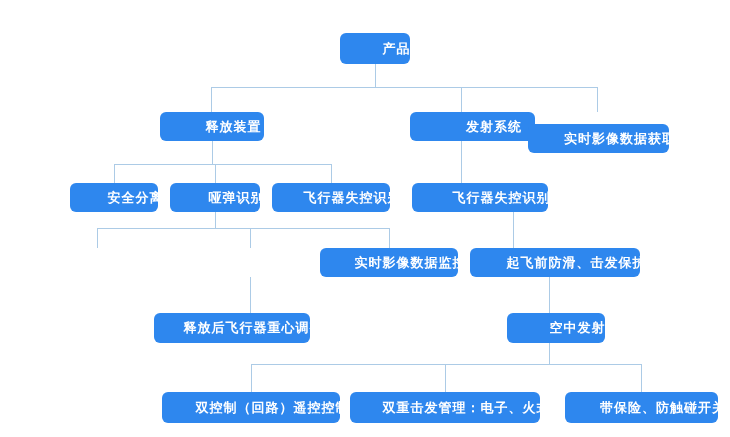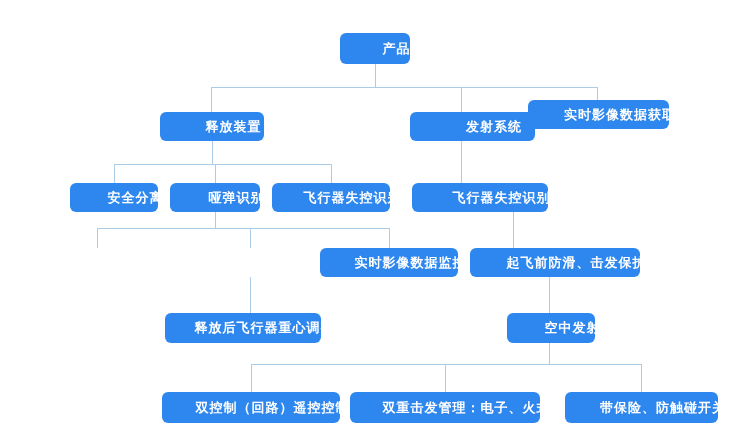--- a/index.html
+++ b/index.html
@@ -50,30 +50,30 @@
   <div class="cl v" style="left:549px;top:343px;height:21px"></div>
   <div class="cl h" style="left:251px;top:364px;width:390px"></div>
   <div class="cl v" style="left:251px;top:364px;height:28px"></div>
   <div class="cl v" style="left:445px;top:364px;height:28px"></div>
   <div class="cl v" style="left:641px;top:364px;height:28px"></div>
 
   <div class="node" style="left:340px;top:33px;width:70px;height:31px">产品</div>
 
   <div class="node" style="left:160px;top:112px;width:104px;height:29px">释放装置</div>
   <div class="node" style="left:410px;top:112px;width:125px;height:29px">发射系统</div>
-  <div class="node" style="left:528px;top:100px;width:141px;height:29px">实时影像数据获取</div>
+  <div class="node" style="left:528px;top:124px;width:141px;height:29px">实时影像数据获取</div>
 
   <div class="node" style="left:70px;top:183px;width:88px;height:29px">安全分离</div>
   <div class="node" style="left:170px;top:183px;width:90px;height:29px">哑弹识别</div>
   <div class="node" style="left:272px;top:183px;width:118px;height:29px">飞行器失控识别</div>
   <div class="node" style="left:412px;top:183px;width:136px;height:29px">飞行器失控识别</div>
 
   <div class="node" style="left:320px;top:248px;width:138px;height:29px">实时影像数据监控</div>
   <div class="node" style="left:470px;top:248px;width:170px;height:29px">起飞前防滑、击发保护</div>
 
-  <div class="node" style="left:165px;top:313px;width:156px;height:30px">释放后飞行器重心调整</div>
-  <div class="node" style="left:507px;top:313px;width:88px;height:30px">空中发射</div>
+  <div class="node" style="left:154px;top:313px;width:156px;height:30px">释放后飞行器重心调整</div>
+  <div class="node" style="left:507px;top:313px;width:98px;height:30px">空中发射</div>
 
   <div class="node" style="left:162px;top:392px;width:178px;height:31px">双控制（回路）遥控控制</div>
   <div class="node" style="left:565px;top:392px;width:153px;height:31px">带保险、防触碰开关</div>
   <div class="node" style="left:350px;top:392px;width:190px;height:31px">双重击发管理：电子、火式</div>
 
 </div>
 
 </body></html>

